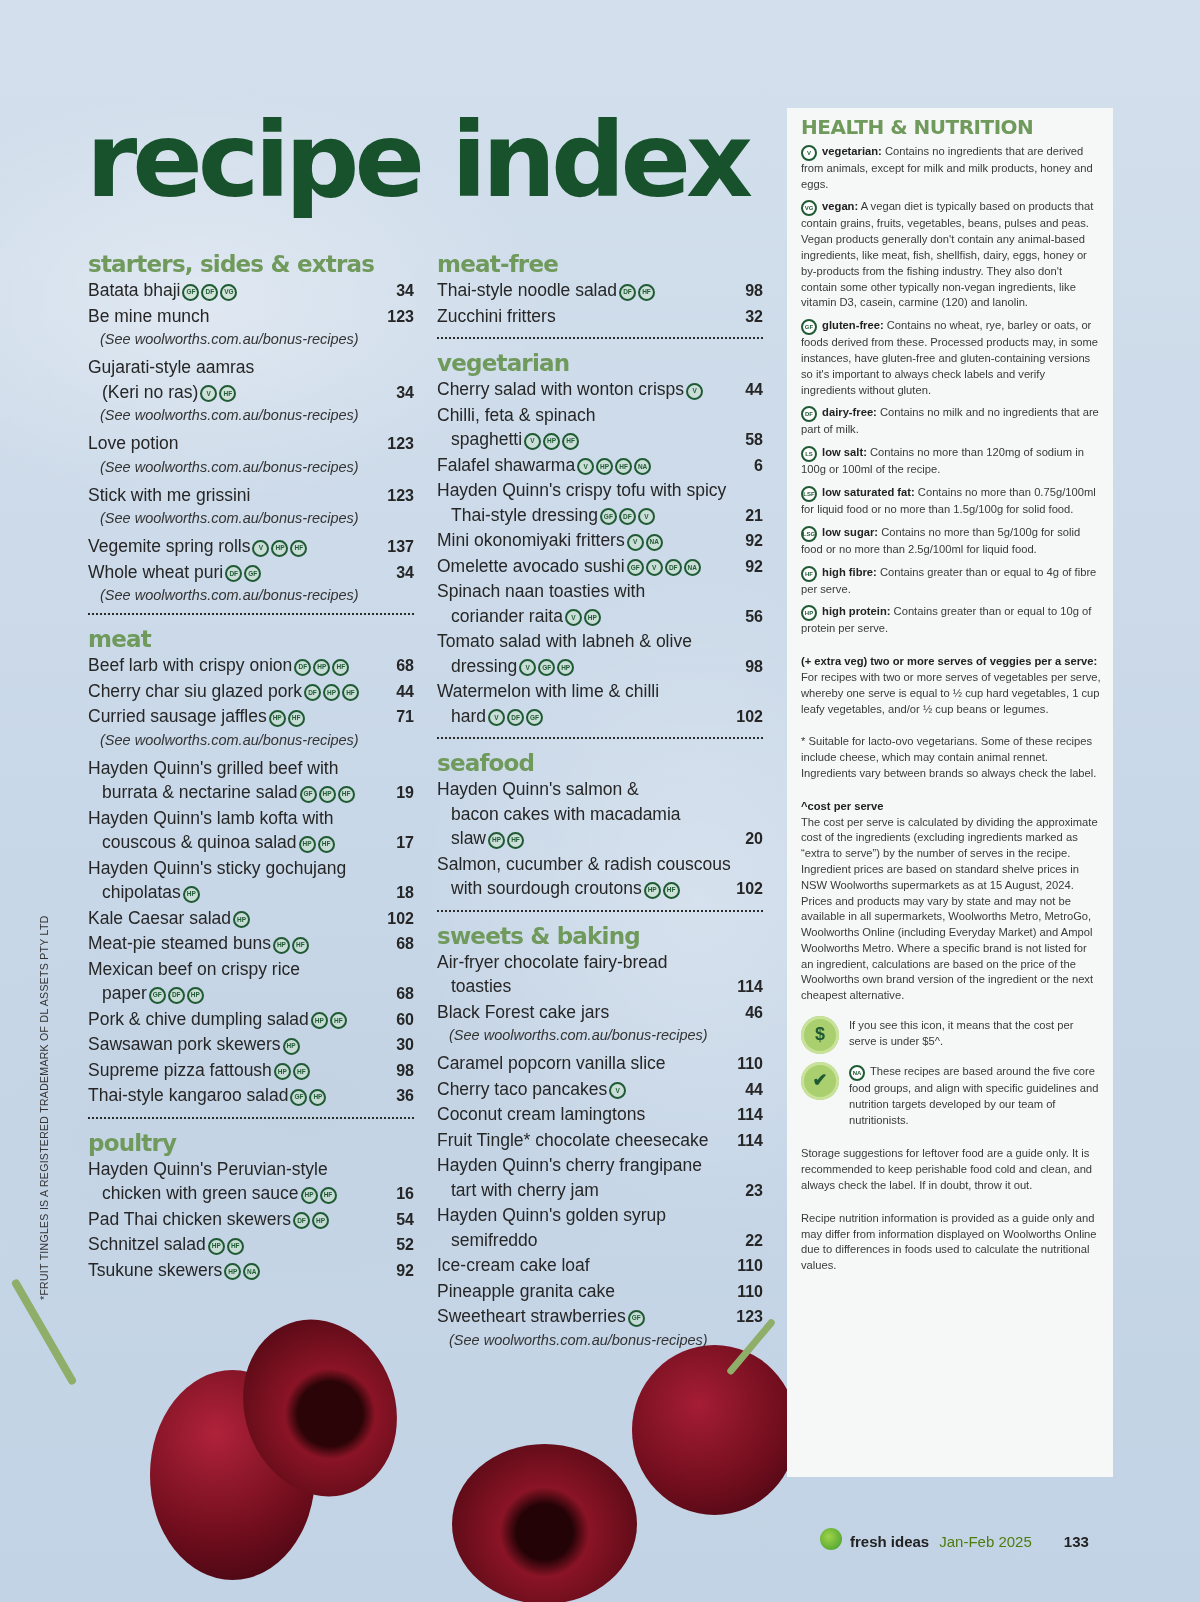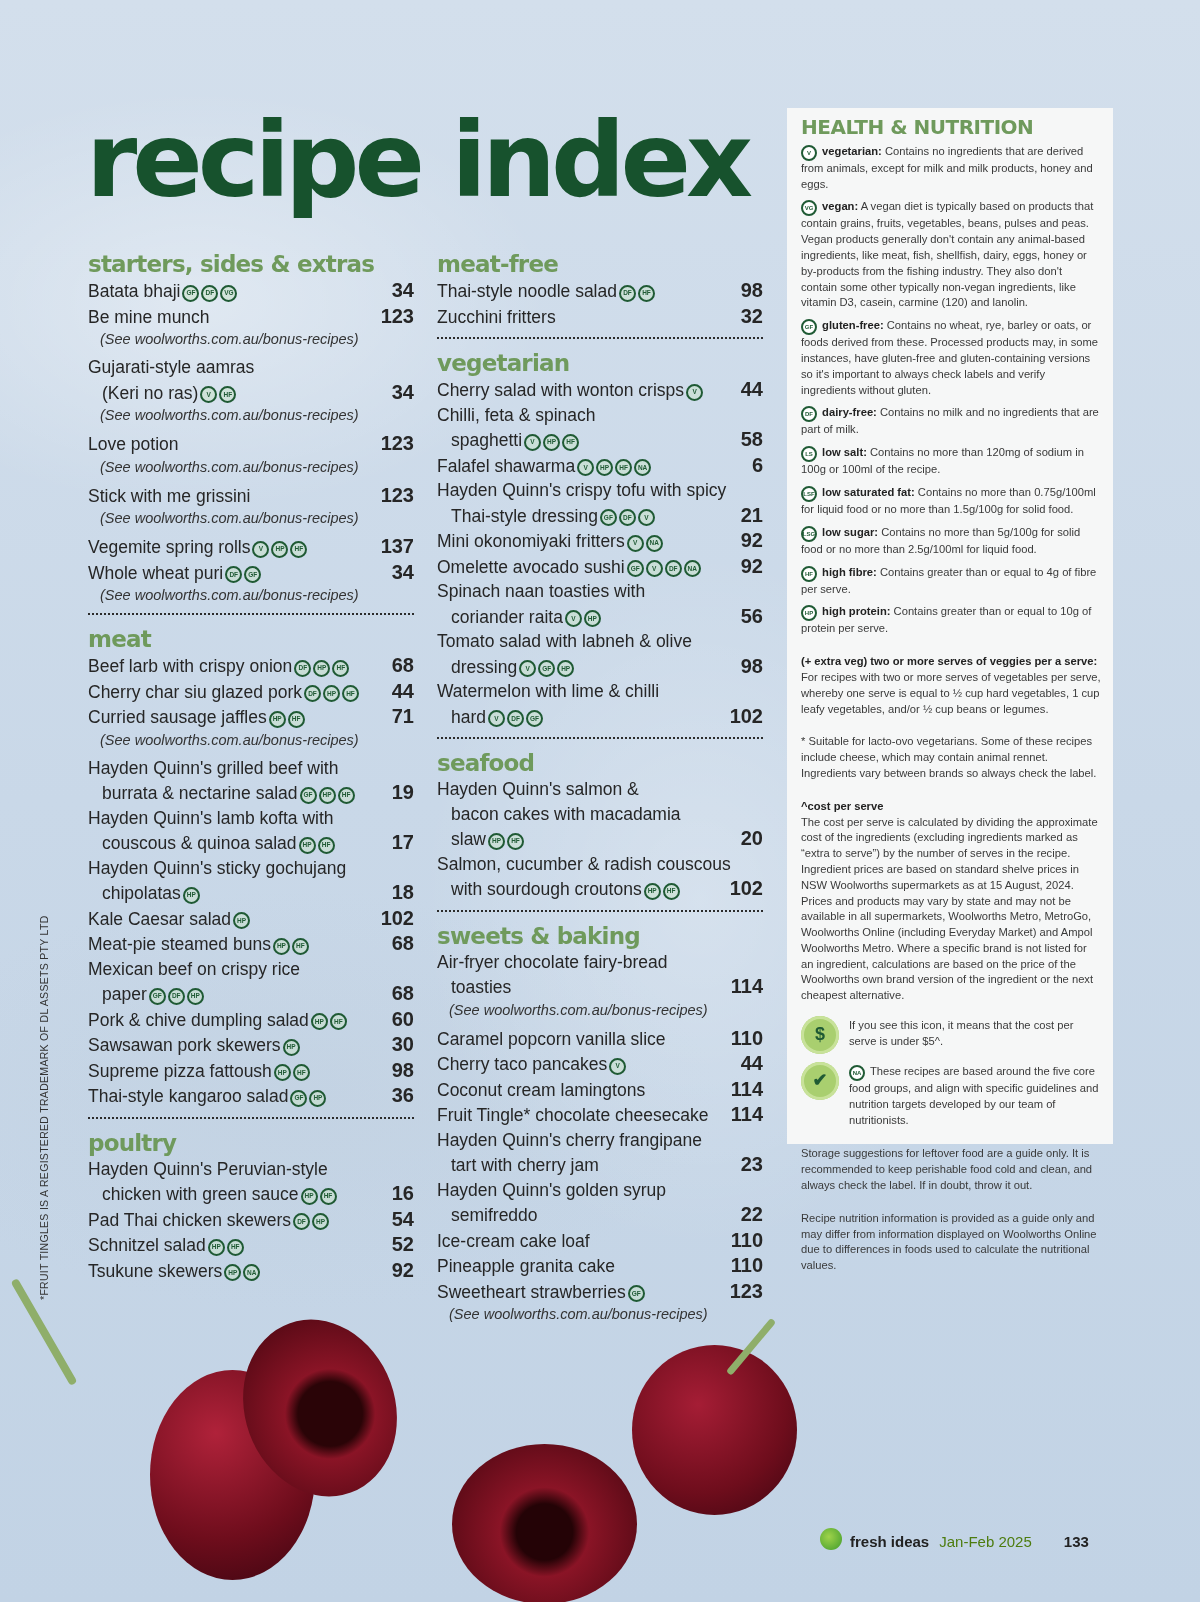--- a/index.html
+++ b/index.html
@@ -28,38 +28,38 @@
     font-size: 23px; letter-spacing: -0.8px; color: #6f9a5c; line-height: 28px;
     margin-top: 4px;
   }
   .row {
     display: flex; align-items: baseline; justify-content: space-between;
     font-family: "Liberation Sans", sans-serif;
     font-size: 17.5px; line-height: 24.5px; color: #262626;
   }
   .row .name { flex: 1; white-space: nowrap; }
   .row.indent .name { padding-left: 14px; }
-  .row .pg { font-weight: 700; font-size: 20px; min-width: 28px; text-align: right; }
+  .row .pg { font-weight: 700; font-size: 16px; min-width: 28px; text-align: right; }
   .note {
     font-family: "Liberation Sans", sans-serif; font-style: italic;
     font-size: 14.5px; line-height: 20px; color: #333; padding-left: 12px;
     margin-bottom: 6px;
   }
   .badge {
     display: inline-flex; align-items: center; justify-content: center;
     width: 17px; height: 17px; border: 2px solid #1f5a34; border-radius: 50%;
     font-family: "Liberation Sans", sans-serif; font-size: 6.5px; font-weight: 700;
     color: #1f5a34; background: rgba(200,225,200,0.55);
     vertical-align: 2px; margin-left: 2px; line-height: 1;
   }
   .divider {
     border-top: 2px dotted #2b2b2b; margin: 8px 0 10px 0; height: 0;
   }
   .panel {
-    position: absolute; left: 787px; top: 108px; width: 326px; height: 1036px;
+    position: absolute; left: 787px; top: 108px; width: 326px; height: 1369px;
     background: #f6f7f7; padding: 12px 12px 10px 14px;
     font-family: "Liberation Sans", sans-serif; font-size: 11.2px; line-height: 15.8px;
     color: #3a3a3a;
   }
   .panel h2 {
     font-family: "DejaVu Sans", sans-serif; font-weight: 700; font-size: 20px;
     letter-spacing: -0.5px; color: #6f9a5c; margin-bottom: 8px;
   }
   .panel p { margin-bottom: 7px; }
   .panel .term { font-weight: 700; color: #222; }
@@ -319,20 +319,24 @@
       <span class="pg">102</span>
     </div>
     <div class="divider"></div>
     <div class="section-h">sweets &amp; baking</div>
     <div class="row">
       <span class="name"><span>Air-fryer chocolate fairy-bread</span></span>
     </div>
     <div class="row indent">
       <span class="name"><span>toasties</span></span>
       <span class="pg">114</span>
+    </div>
+    <div class="row">
+      <span class="name"><span>Black Forest cake jars</span></span>
+      <span class="pg">46</span>
     </div>
     <div class="note">(See woolworths.com.au/bonus-recipes)</div>
     <div class="row">
       <span class="name"><span>Caramel popcorn vanilla slice</span></span>
       <span class="pg">110</span>
     </div>
     <div class="row">
       <span class="name"><span>Cherry taco pancakes</span><span class="badge">V</span></span>
       <span class="pg">44</span>
     </div>

